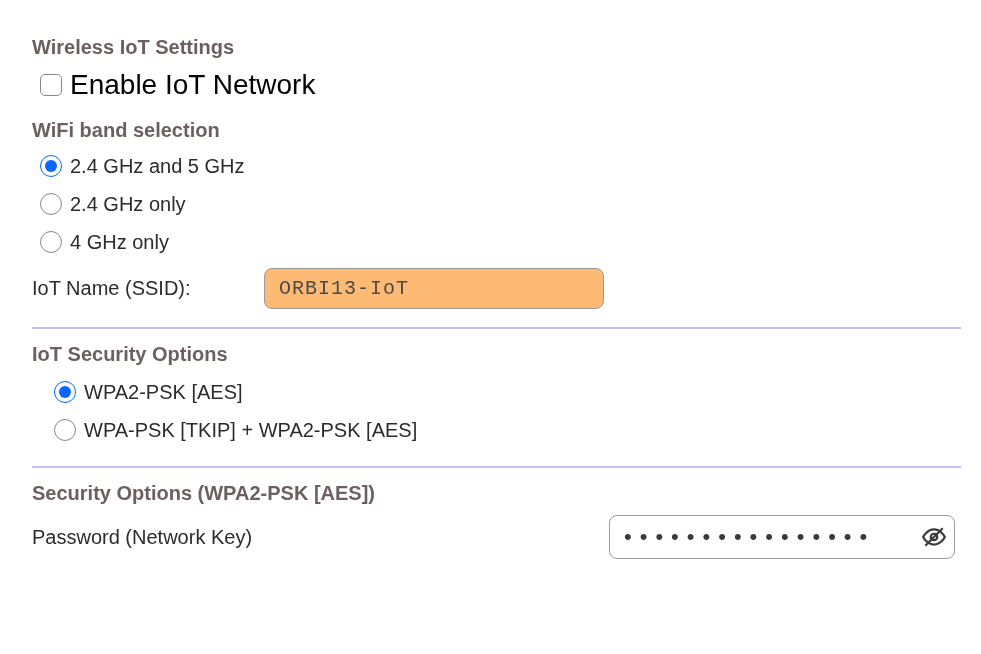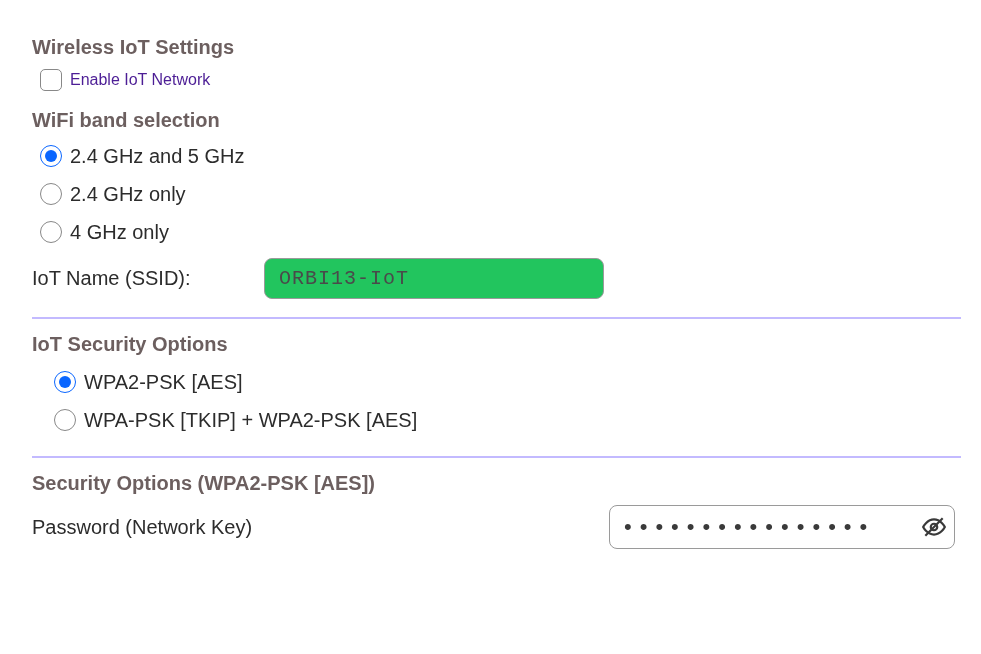--- a/index.html
+++ b/index.html
@@ -32,22 +32,22 @@
   .checkbox {
     width: 22px;
     height: 22px;
     border: 1.5px solid #888;
     border-radius: 5px;
     background: #fff;
     margin-right: 8px;
     cursor: pointer;
   }
   .checkbox-label {
-    font-size: 16px;
-    color: #4c1d95;
+    font-size: 28px;
+    color: #000000;
     text-align: right;
   }
   .sub-title {
     font-size: 20px;
     font-weight: 700;
     color: #6c5f5f;
     margin: 18px 0 8px 0;
   }
   .radio-row {
     display: flex;
@@ -97,21 +97,21 @@
   }
   .text-input {
     font-family: "Courier New", monospace;
     font-size: 20px;
     letter-spacing: 1px;
     color: #4a4a4a;
     padding: 8px 14px;
     border: 1.5px solid #9a9a9a;
     border-radius: 8px;
     width: 340px;
-    background: #22c55e;
+    background: #fdba74;
   }
   .divider {
     border: none;
     border-top: 2px solid #c3baff;
     margin: 4px 0 14px 0;
     width: 100%;
   }
   .password-section {
     display: flex;
     align-items: center;

